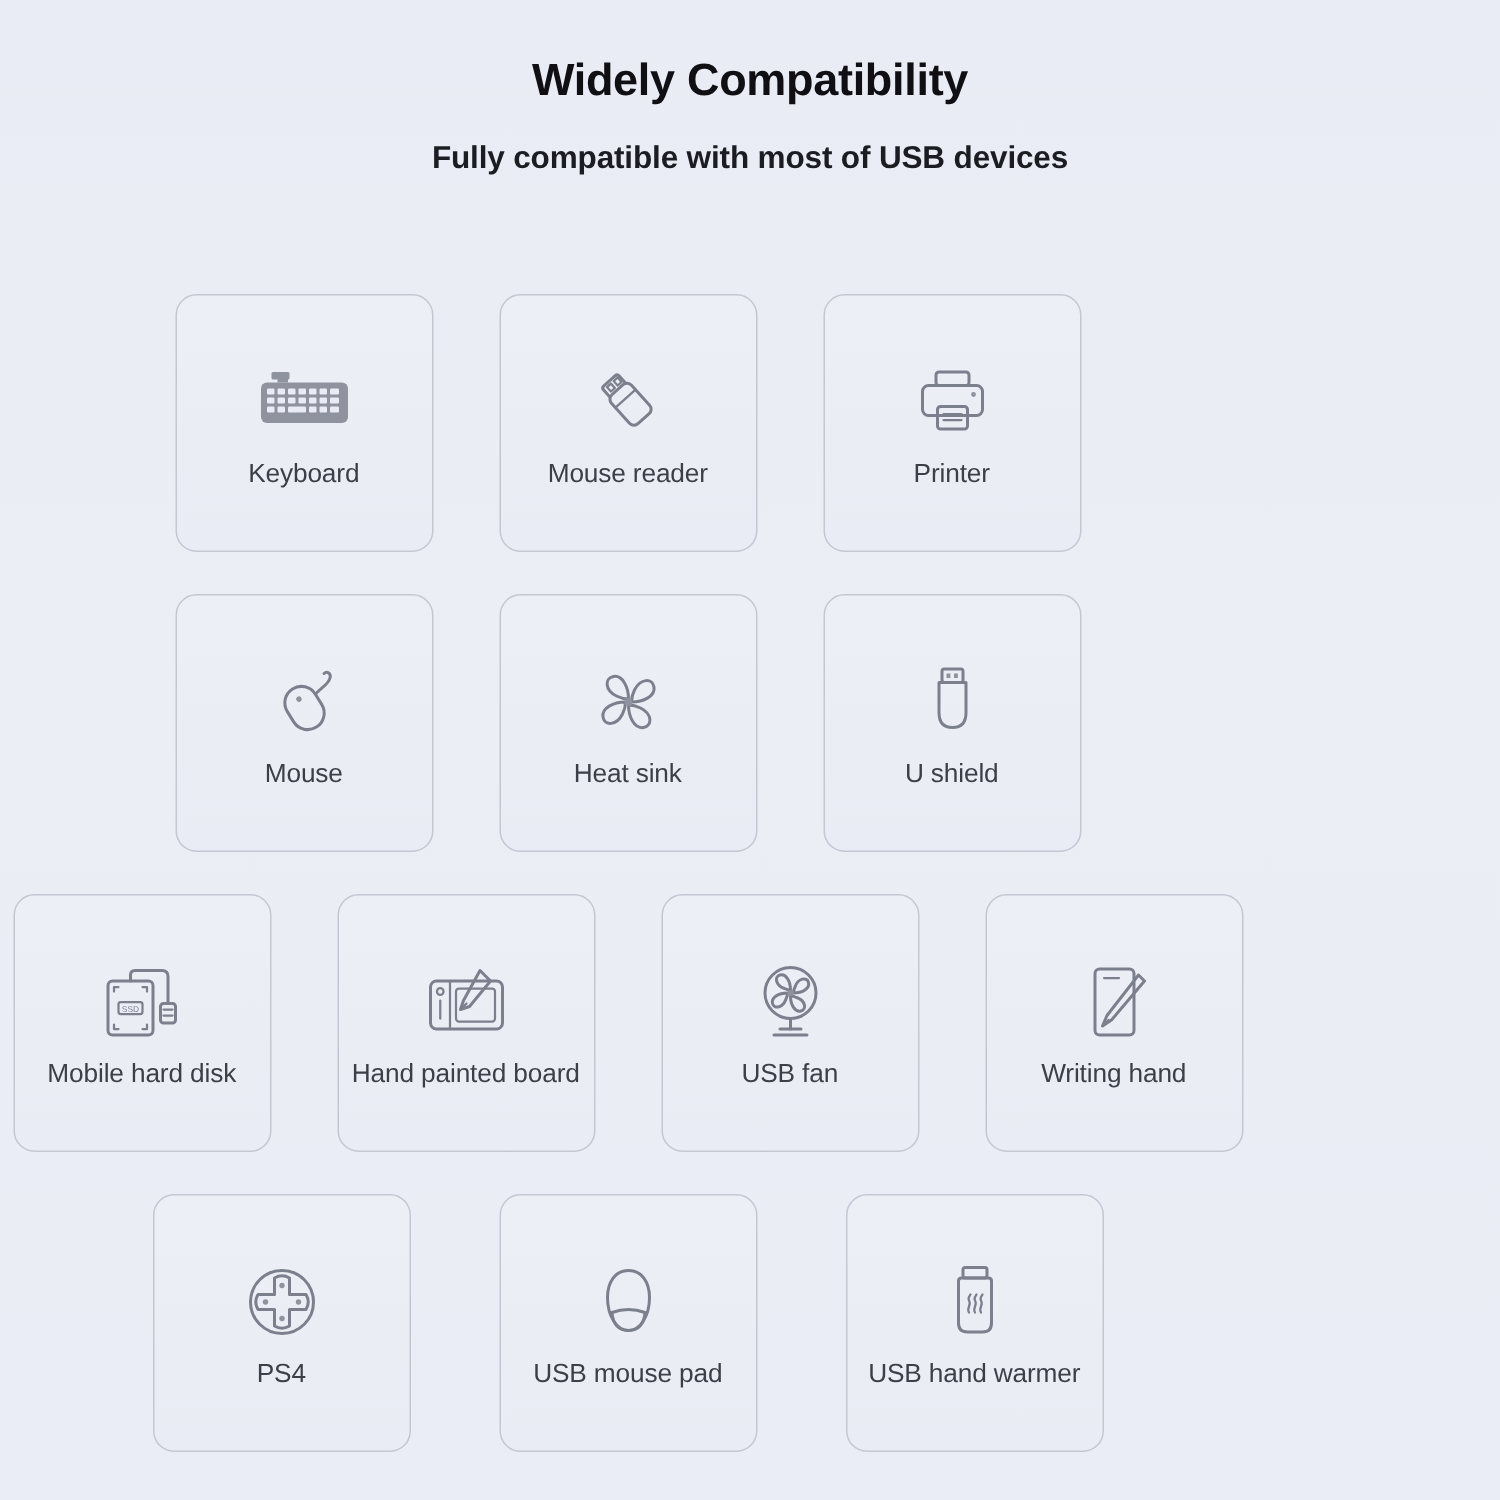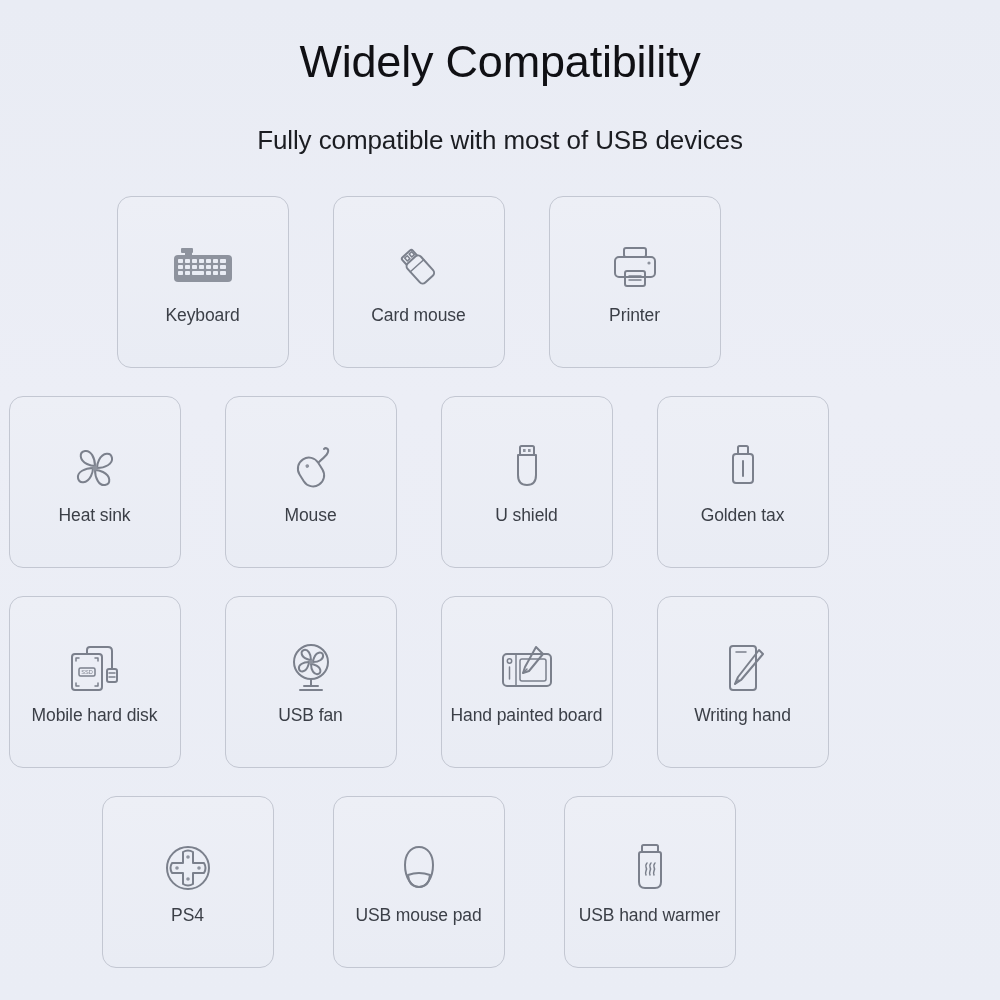--- a/index.html
+++ b/index.html
@@ -20,32 +20,32 @@
     position: relative;
     background: linear-gradient(180deg, #e9ecf4 0%, #eceef6 40%, #eaedf5 100%);
   }
 
   
   .header {
     padding-top: 38px;
     text-align: center;
   }
   .title {
-    font-size: 45px;
-    font-weight: normal;
+    font-size: 30px;
+    font-weight: bold;
     color: #101014;
     letter-spacing: -0.2px;
     line-height: 1.05;
     margin: 0;
   }
   .subtitle {
-    font-size: 26px;
-    font-weight: 400;
+    font-size: 21px;
+    font-weight: 700;
     color: #1b1d22;
-    margin: 16px;
+    margin: 0;
     padding-top: 24px;
     letter-spacing: -0.1px;
   }
 
   
   .grid {
     position: absolute;
     left: 0;
     top: 196px;
     width: 837px;
@@ -159,21 +159,21 @@
           <svg width="54" height="54" viewBox="0 0 54 54">
             <g transform="rotate(-42 27 27)">
               <rect x="18" y="16" width="18" height="26" rx="4" class="stroke"></rect>
               <path d="M20 16 L20 10 Q20 8 22 8 L32 8 Q34 8 34 10 L34 16" class="stroke"></path>
               <rect x="23" y="10" width="3.5" height="4" class="stroke-thin"></rect>
               <rect x="29" y="10" width="3.5" height="4" class="stroke-thin"></rect>
               <path d="M18 24 L36 24" class="stroke-thin"></path>
             </g>
           </svg>
         </div>
-        <div class="card-label">Card mouse</div>
+        <div class="card-label">Mouse reader</div>
       </div>
 
 
       <div class="card">
         <div class="card-icon">
           <svg width="58" height="48" viewBox="0 0 58 48">
             <rect x="18" y="4" width="22" height="9" rx="2" class="stroke"></rect>
             <rect x="9" y="13" width="40" height="20" rx="4" class="stroke"></rect>
             <circle cx="43" cy="19" r="1.6" class="fill-g"></circle>
             <rect x="19" y="27" width="20" height="15" rx="2" fill="#e9ecf4" class="stroke"></rect>
@@ -182,68 +182,58 @@
         </div>
         <div class="card-label">Printer</div>
       </div>
 
     </div>
 
     <div class="row">
 
       <div class="card">
         <div class="card-icon">
+          <svg width="56" height="52" viewBox="0 0 56 52">
+            <g transform="rotate(-32 28 30)">
+              <rect x="17" y="15" width="22" height="30" rx="11" class="stroke"></rect>
+              <circle cx="28" cy="23" r="1.8" class="fill-g"></circle>
+            </g>
+            <path d="M36 20 C41 15 44 14 45 10 C46 7 43 5 41 7" class="stroke"></path>
+          </svg>
+        </div>
+        <div class="card-label">Mouse</div>
+      </div>
+
+      <div class="card">
+        <div class="card-icon">
           <svg width="52" height="52" viewBox="0 0 52 52">
             <g class="stroke">
               <path d="M26 24 C26 16 22 8 16 9 C10 10 10 18 18 22 C22 24 26 24 26 24 Z"></path>
               <path d="M28 26 C36 26 44 22 43 16 C42 10 34 10 30 18 C28 22 28 26 28 26 Z"></path>
               <path d="M26 28 C26 36 30 44 36 43 C42 42 42 34 34 30 C30 28 26 28 26 28 Z"></path>
               <path d="M24 26 C16 26 8 30 9 36 C10 42 18 42 22 34 C24 30 24 26 24 26 Z"></path>
             </g>
             <circle cx="26" cy="26" r="2.6" class="fill-g"></circle>
           </svg>
         </div>
         <div class="card-label">Heat sink</div>
       </div>
 
       <div class="card">
         <div class="card-icon">
-          <svg width="56" height="52" viewBox="0 0 56 52">
-            <g transform="rotate(-32 28 30)">
-              <rect x="17" y="15" width="22" height="30" rx="11" class="stroke"></rect>
-              <circle cx="28" cy="23" r="1.8" class="fill-g"></circle>
-            </g>
-            <path d="M36 20 C41 15 44 14 45 10 C46 7 43 5 41 7" class="stroke"></path>
-          </svg>
-        </div>
-        <div class="card-label">Mouse</div>
-      </div>
-
-      <div class="card">
-        <div class="card-icon">
           <svg width="40" height="54" viewBox="0 0 40 54">
             <rect x="13" y="5" width="14" height="9" rx="1.5" class="stroke"></rect>
             <rect x="16" y="8" width="2.6" height="3" class="fill-g"></rect>
             <rect x="21" y="8" width="2.6" height="3" class="fill-g"></rect>
             <path d="M11 14 L29 14 L29 34 Q29 44 20 44 Q11 44 11 34 Z" class="stroke"></path>
           </svg>
         </div>
         <div class="card-label">U shield</div>
       </div>
 
-      <div class="card">
-        <div class="card-icon">
-          <svg width="40" height="54" viewBox="0 0 40 54">
-            <rect x="15" y="5" width="10" height="8" rx="1.5" class="stroke"></rect>
-            <rect x="10" y="13" width="20" height="29" rx="3" class="stroke"></rect>
-            <path d="M20 20 L20 35" class="stroke"></path>
-          </svg>
-        </div>
-        <div class="card-label">Golden tax</div>
-      </div>
 
     </div>
 
     <div class="row">
 
       <div class="card">
         <div class="card-icon">
           <svg width="62" height="54" viewBox="0 0 62 54">
             <rect x="8" y="13" width="30" height="36" rx="3" class="stroke"></rect>
             <g class="stroke-thin">
@@ -253,58 +243,58 @@
               <path d="M34 45 L34 42 M34 45 L31 45"></path>
             </g>
             <rect x="15" y="27" width="16" height="8" rx="1.5" class="stroke-thin"></rect>
             <text x="23" y="33.4" font-size="5.6" fill="#7b808c" text-anchor="middle" font-family="'Liberation Sans', sans-serif">SSD</text>
             <path d="M23 13 L23 9 Q23 6 26 6 L44 6 Q48 6 48 10 L48 28" class="stroke"></path>
             <rect x="43" y="28" width="10" height="13" rx="2" class="stroke"></rect>
             <path d="M45 32 L51 32 M45 36 L51 36" class="stroke-thin"></path>
           </svg>
         </div>
         <div class="card-label">Mobile hard disk</div>
-      </div>
-
-      <div class="card">
-        <div class="card-icon">
-          <svg width="54" height="56" viewBox="0 0 54 56">
-            <circle cx="27" cy="22" r="17" class="stroke"></circle>
-            <g class="stroke">
-              <path d="M27 20 C27 14 24 9 20 10 C16 11 17 17 23 19 C25 20 27 20 27 20 Z"></path>
-              <path d="M29 22 C35 22 40 19 39 15 C38 11 32 12 30 18 C29 20 29 22 29 22 Z"></path>
-              <path d="M27 24 C27 30 30 35 34 34 C38 33 37 27 31 25 C29 24 27 24 27 24 Z"></path>
-              <path d="M25 22 C19 22 14 25 15 29 C16 33 22 32 24 26 C25 24 25 22 25 22 Z"></path>
-            </g>
-            <circle cx="27" cy="22" r="2" class="fill-g"></circle>
-            <path d="M27 39 L27 46" class="stroke"></path>
-            <path d="M16 50 L38 50" class="stroke"></path>
-            <path d="M20 46 L34 46" class="stroke"></path>
-          </svg>
-        </div>
-        <div class="card-label">USB fan</div>
       </div>
 
       <div class="card">
         <div class="card-icon">
           <svg width="62" height="50" viewBox="0 0 62 50">
             <rect x="7" y="11" width="48" height="32" rx="4" class="stroke"></rect>
             <path d="M20 11 L20 43" class="stroke-thin"></path>
             <circle cx="13.5" cy="18" r="2.2" class="stroke-thin"></circle>
             <path d="M13.5 24 L13.5 36" class="stroke-thin"></path>
             <rect x="24" y="16" width="26" height="22" rx="2" fill="#e9ecf4" class="stroke-thin"></rect>
             <path d="M40 4 L47 11 L33 28 L27 30 L29 24 Z" fill="#eceef6" class="stroke"></path>
             <path d="M27 30 L31 26" class="stroke-thin"></path>
           </svg>
         </div>
         <div class="card-label">Hand painted board</div>
       </div>
 
       <div class="card">
         <div class="card-icon">
+          <svg width="54" height="56" viewBox="0 0 54 56">
+            <circle cx="27" cy="22" r="17" class="stroke"></circle>
+            <g class="stroke">
+              <path d="M27 20 C27 14 24 9 20 10 C16 11 17 17 23 19 C25 20 27 20 27 20 Z"></path>
+              <path d="M29 22 C35 22 40 19 39 15 C38 11 32 12 30 18 C29 20 29 22 29 22 Z"></path>
+              <path d="M27 24 C27 30 30 35 34 34 C38 33 37 27 31 25 C29 24 27 24 27 24 Z"></path>
+              <path d="M25 22 C19 22 14 25 15 29 C16 33 22 32 24 26 C25 24 25 22 25 22 Z"></path>
+            </g>
+            <circle cx="27" cy="22" r="2" class="fill-g"></circle>
+            <path d="M27 39 L27 46" class="stroke"></path>
+            <path d="M16 50 L38 50" class="stroke"></path>
+            <path d="M20 46 L34 46" class="stroke"></path>
+          </svg>
+        </div>
+        <div class="card-label">USB fan</div>
+      </div>
+
+      <div class="card">
+        <div class="card-icon">
           <svg width="48" height="56" viewBox="0 0 48 56">
             <rect x="11" y="6" width="26" height="44" rx="3" class="stroke"></rect>
             <path d="M17 12 L27 12" class="stroke-thin"></path>
             <path d="M40 10 L44 14 L22 40 L16 44 L19 37 Z" fill="#eceef6" class="stroke"></path>
             <path d="M16 44 L20 40" class="stroke-thin"></path>
           </svg>
         </div>
         <div class="card-label">Writing hand</div>
       </div>
 

